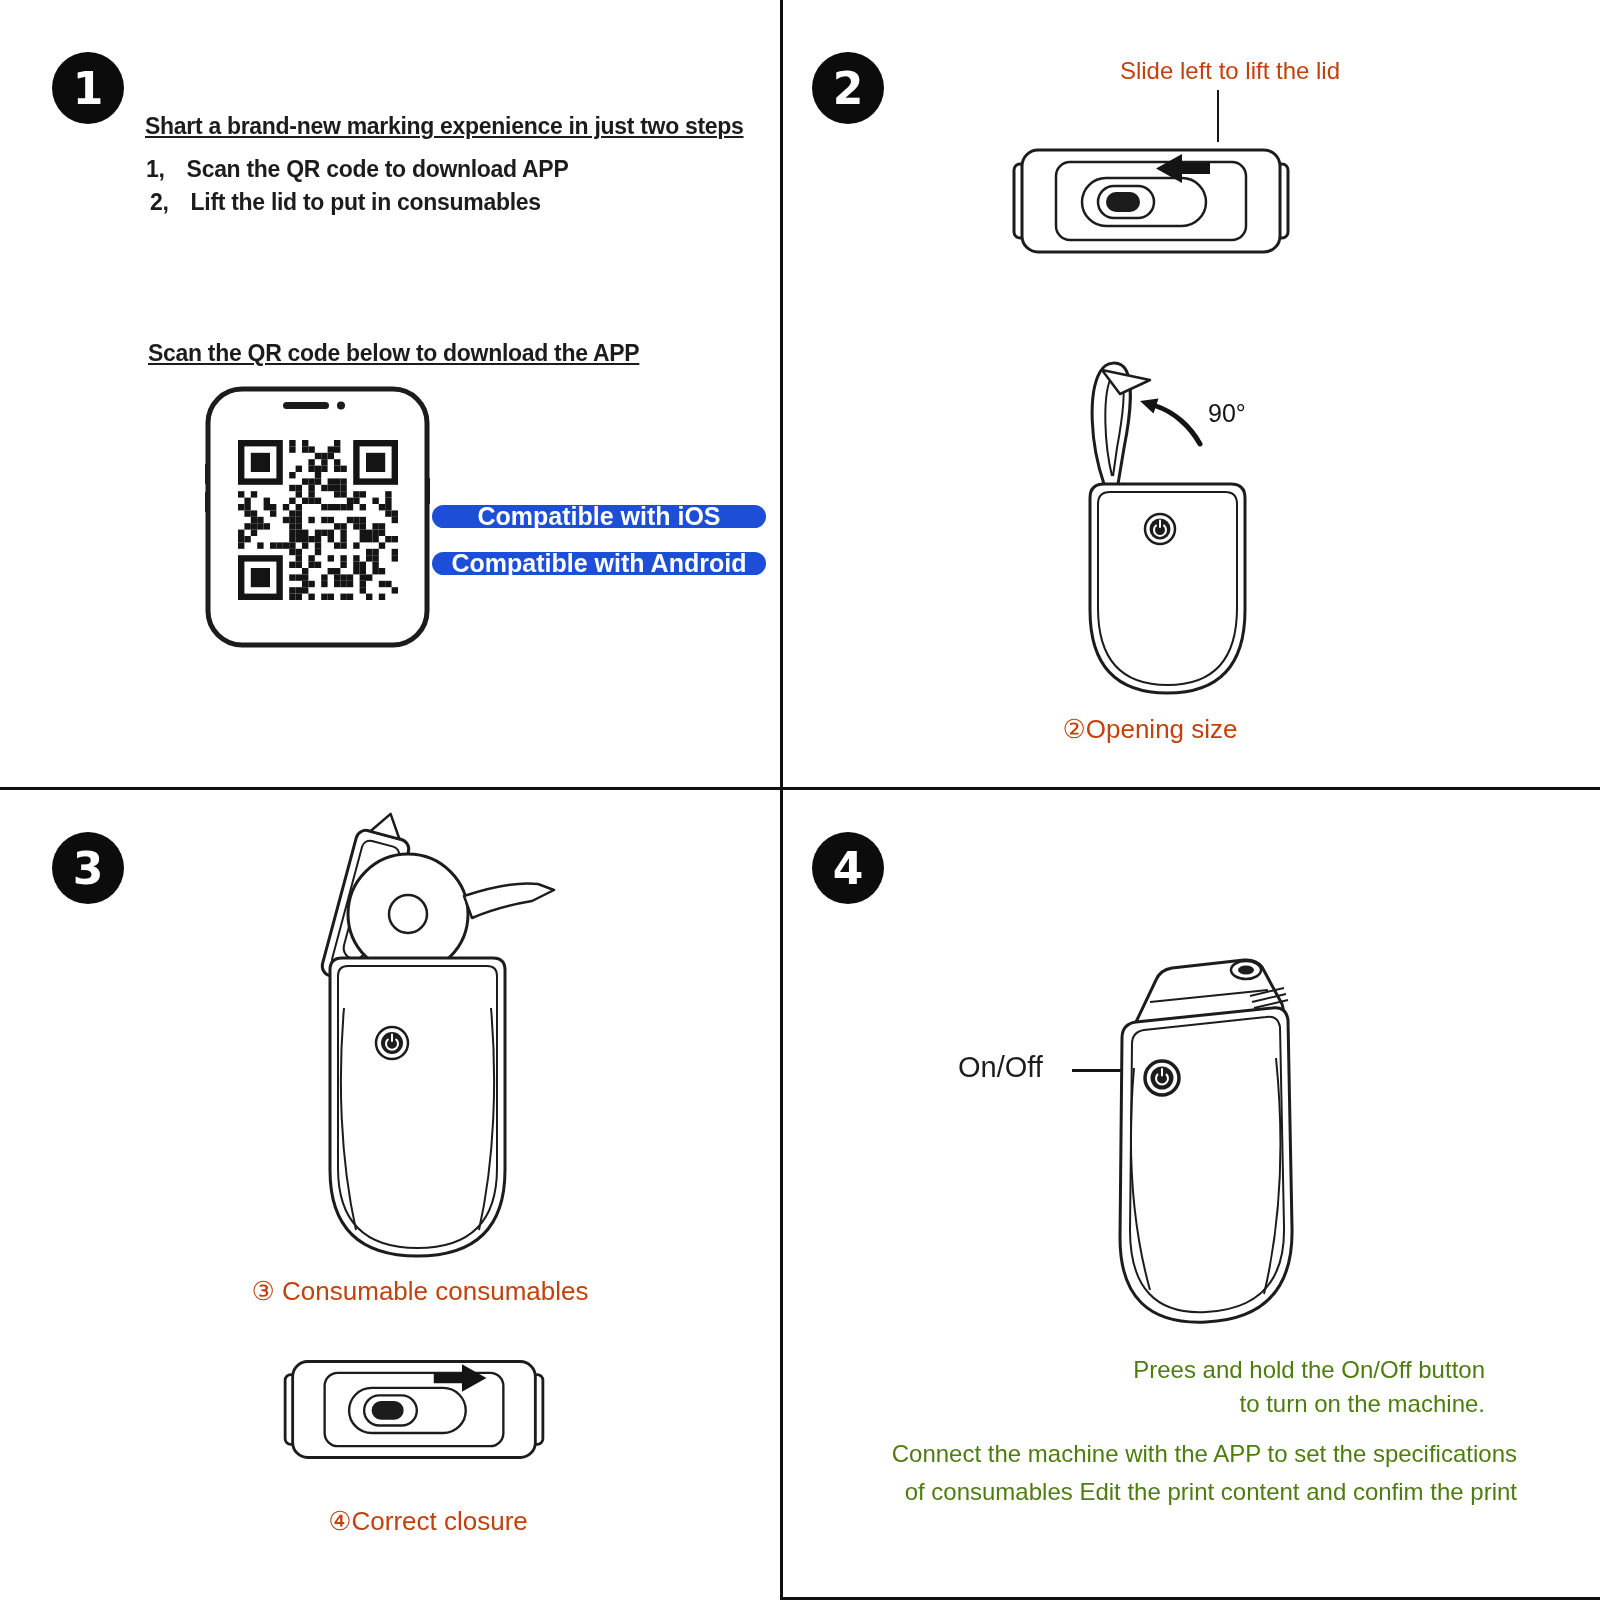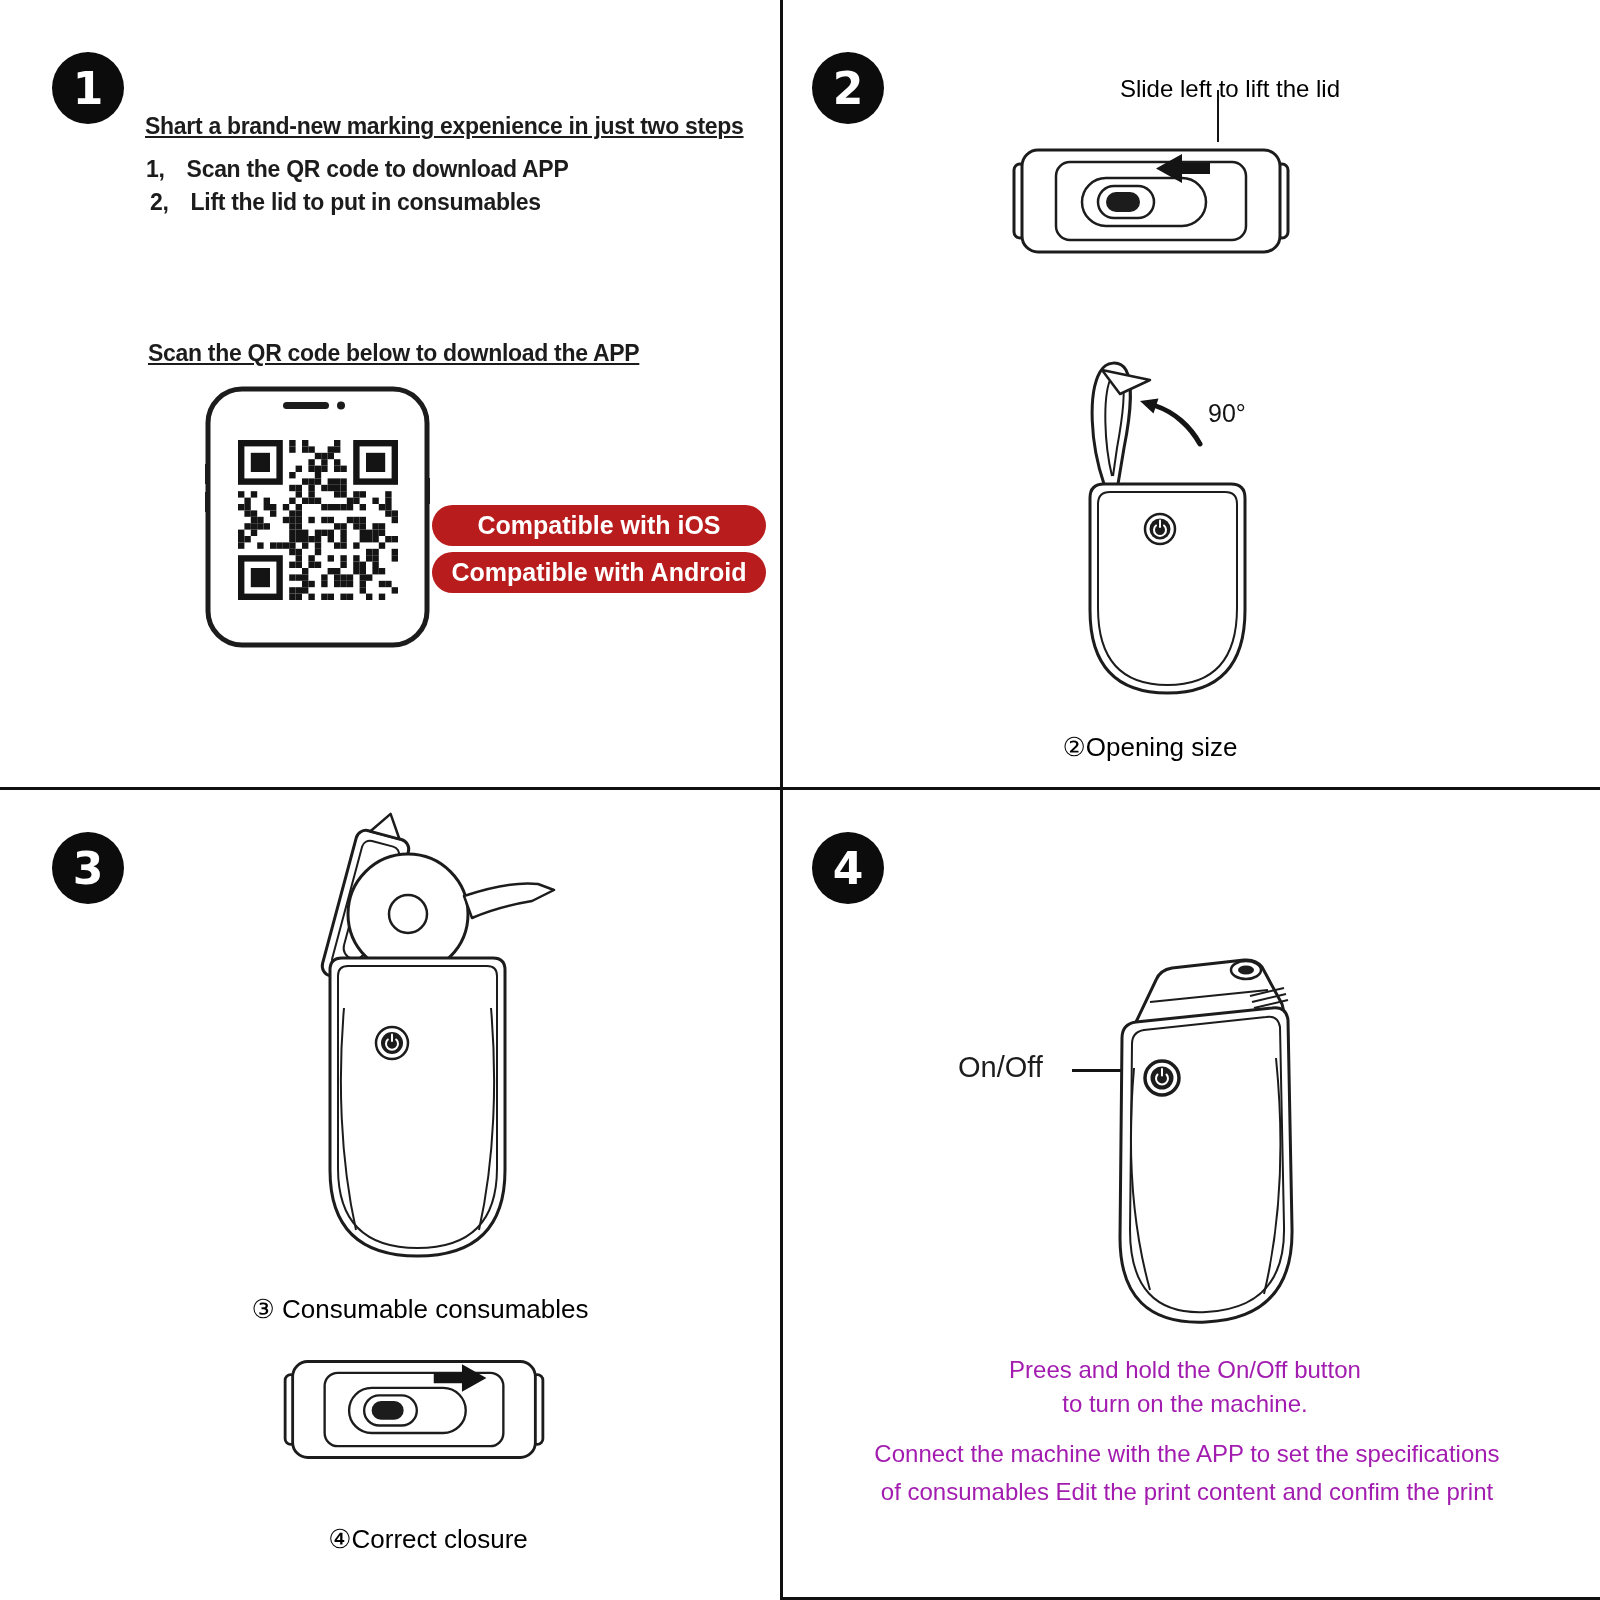--- a/index.html
+++ b/index.html
@@ -11,27 +11,27 @@
   .divider { position:absolute; background:#101010; }
   .step-circle {
     position:absolute; width:72px; height:72px; border-radius:50%;
     background:#0c0c0c; color:#fff; display:flex; align-items:center; justify-content:center;
     font-family:"DejaVu Sans", sans-serif; font-weight:700; font-size:44px;
   }
   .txt { position:absolute; white-space:nowrap; }
   .b { font-weight:700; letter-spacing:-0.3px;text-decoration:underline; }
   .list-row { position:absolute; display:flex; gap:22px; font-size:23px; font-weight:700; letter-spacing:-0.3px; }
   .pill {
-    position:absolute; width:334px; height:41px; border-radius:21px;
-    background:#b91c1c; color:#fff; font-weight:700; font-size:25px;
+    position:absolute; width:334px; height:23px; border-radius:21px;
+    background:#1d4ed8; color:#fff; font-weight:700; font-size:25px;
     display:flex; align-items:center; justify-content:center;
   }
-  .caption { position:absolute; text-align:center; font-size:26px; color:#000000;margin-top:18px; }
+  .caption { position:absolute; text-align:center; font-size:26px; color:#c2410c; }
   .pline { position:absolute; background:#141414; }
-  .para { position:absolute; text-align:center; font-size:24px; color:#a21caf; }
+  .para { position:absolute; text-align:right; font-size:24px; color:#4d7c0f; }
   svg { position:absolute; overflow:visible; }
   svg text { font-family:"Liberation Sans", sans-serif; fill:#141414; }
 </style>
 </head>
 <body>
 
 <div class="page">
 
   <div class="divider" style="left:780px;top:0;width:3px;height:1600px"></div>
   <div class="divider" style="left:0;top:787px;width:1600px;height:3px"></div>

